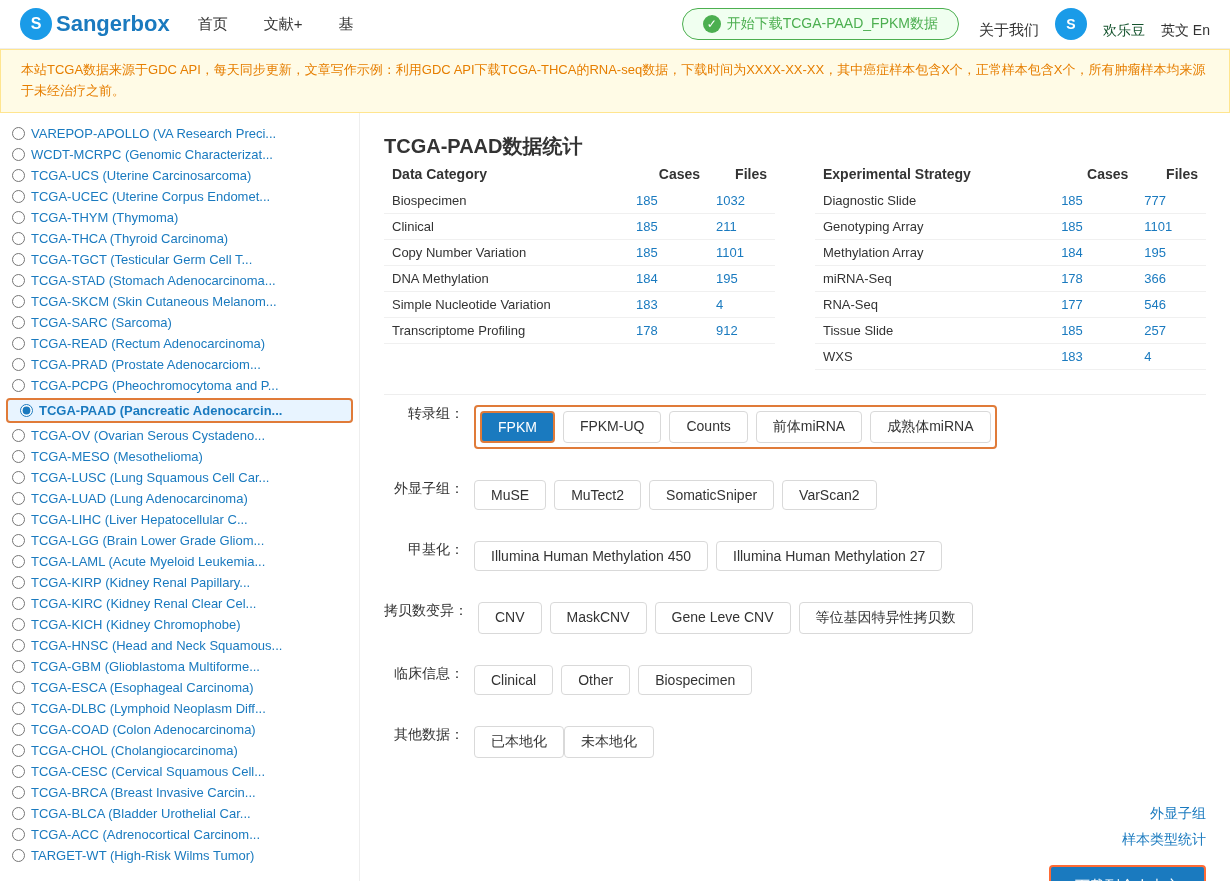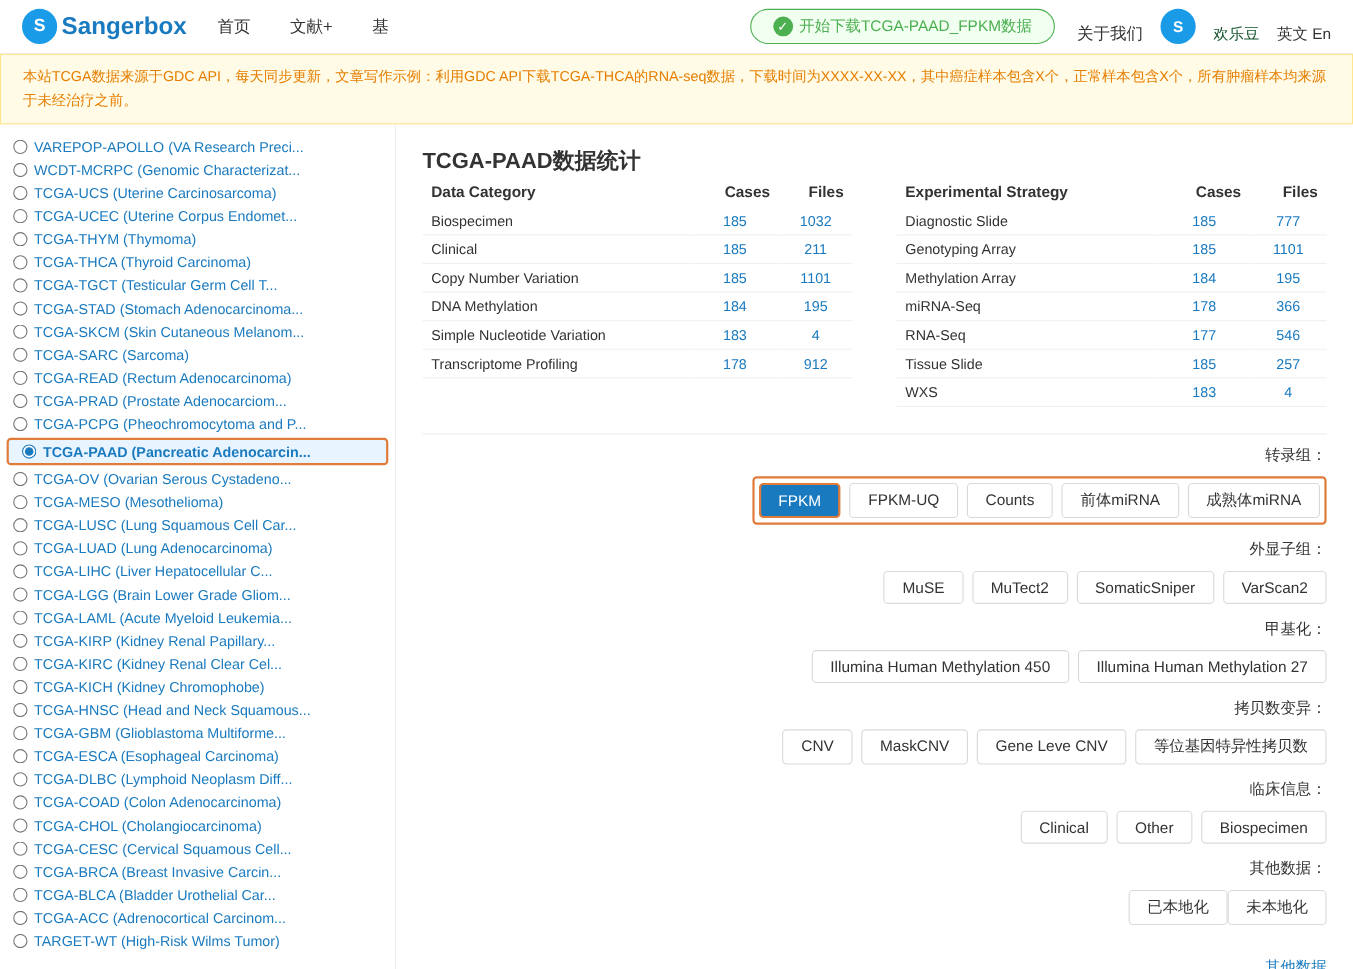--- a/index.html
+++ b/index.html
@@ -166,31 +166,30 @@
       font-weight: bold;
       color: #333;
       font-size: 14px;
     }
     .stats-table th.num { text-align: right; }
     .stats-table td {
       padding: 5px 8px;
       font-size: 13px;
       border-bottom: 1px solid #f0f0f0;
     }
-    .stats-table td.num { text-align: center; color: #1a7abf; }
+    .stats-table td.num { text-align: left; color: #1a7abf; }
     .stats-table td.label { color: #333; }
 
     
     .option-section {
       display: flex;
-      align-items: flex-end;
-      margin-bottom: 14px;
+      align-items: flex-start;
+      margin-bottom: 31px;
       gap: 10px;
       flex-wrap: wrap;
-      flex-direction: column;
     }
     .option-label {
       font-size: 14px;
       color: #333;
       min-width: 80px;
       text-align: right;
     }
     .option-btn {
       border: 1px solid #d9d9d9;
       border-radius: 4px;
@@ -564,19 +563,19 @@
     <div class="option-section">
       <span class="option-label">其他数据：</span>
       <div id="other-buttons" style="display:flex;gap:0;flex-wrap:wrap;">
           <span class="option-btn">已本地化</span>
           <span class="option-btn">未本地化</span>
         </div>
     </div>
 
     <div class="bottom-actions">
       <div class="stat-links">
-        <a class="stat-link">其他数据</a>
+        <a class="stat-link">外显子组</a>
         <a class="stat-link">样本类型统计</a>
       </div>
       <button class="download-btn">下载到个人中心</button>
     </div>
   </div>
 </div>
 
 </body></html>

